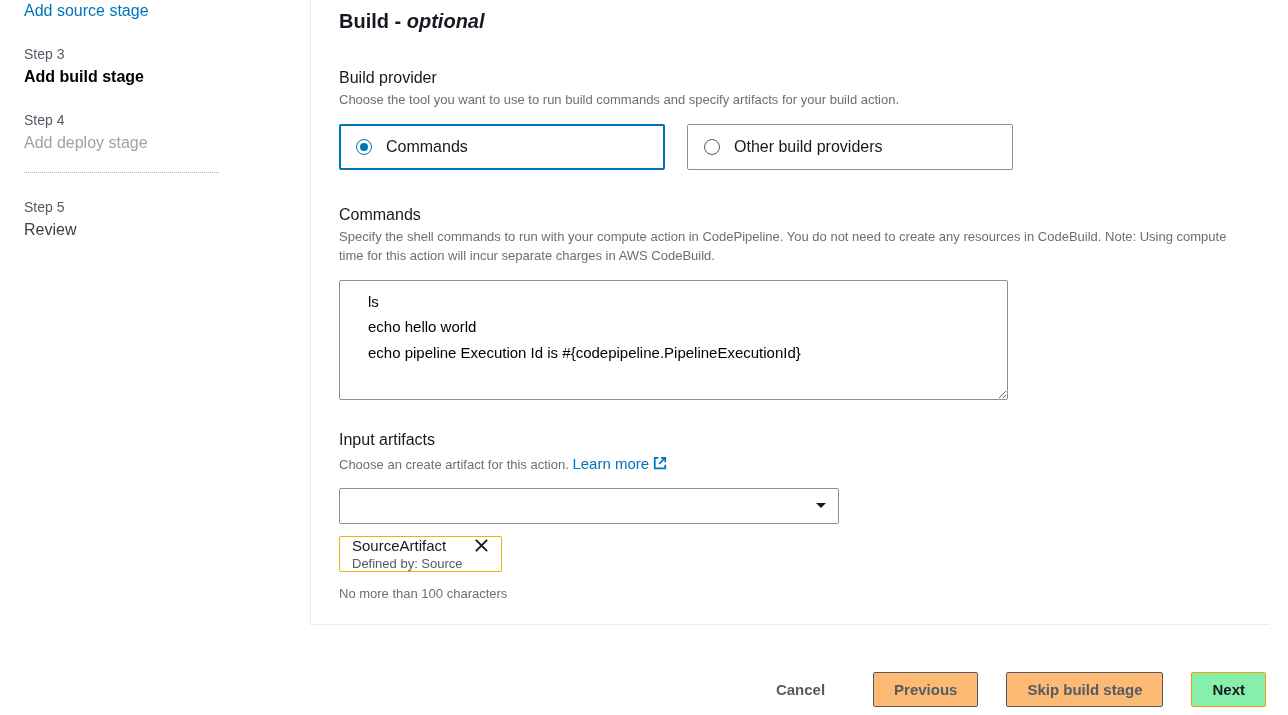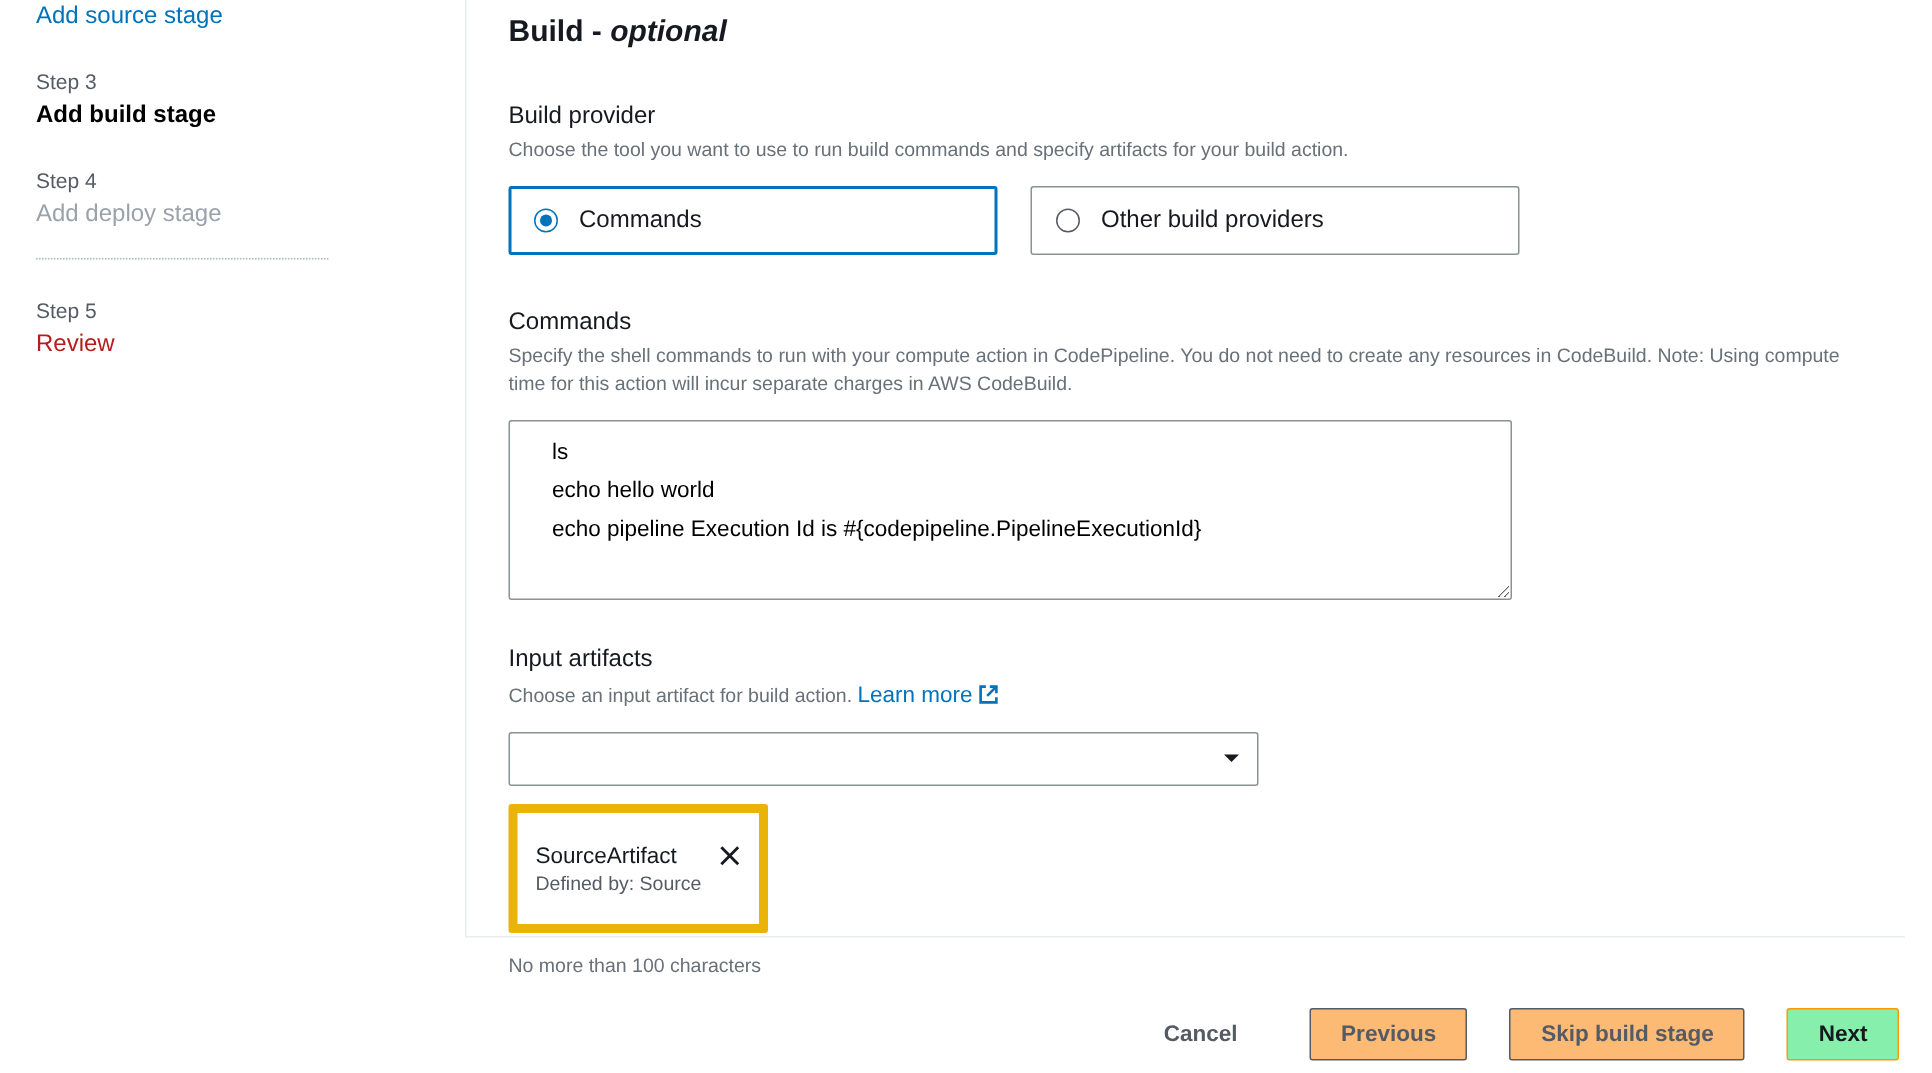--- a/index.html
+++ b/index.html
@@ -34,21 +34,21 @@
     .sidebar-step {
       margin-top: 26px;
     }
     .sidebar-step-num {
       color: #545b64;
       font-size: 14px;
       margin-bottom: 6px;
     }
     .sidebar-step-title {
       font-size: 16px;
-      color: #b91c1c;
+      color: #404040;
     }
     .sidebar-step-title.bold {
       font-weight: 700;
       color: #000;
     }
     .sidebar-step-title.disabled {
       color: #9ba2ab;
     }
     .dotted-sep {
       width: 195px;
@@ -168,23 +168,23 @@
     }
     .select-caret {
       position: absolute;
       right: 12px;
       top: 50%;
       transform: translateY(-50%);
       pointer-events: none;
     }
     .chip {
       display: inline-block;
-      border: 6px solid #eab308;
-      border-radius: 2px;
-      padding: 20px 12px;
+      border: 1px solid #eab308;
+      border-radius: 2px;
+      padding: 0 12px;
       margin-top: 12px;
     }
     .chip-top {
       display: flex;
       align-items: center;
       gap: 28px;
       font-size: 15px;
     }
     .chip-sub {
       font-size: 13px;
@@ -288,21 +288,21 @@
       <div class="field-label">Commands</div>
       <div class="field-help">Specify the shell commands to run with your compute action in CodePipeline. You do not need to create any resources in CodeBuild. Note: Using compute time for this action will incur separate charges in AWS CodeBuild.</div>
       <textarea class="commands-textarea" style="">ls
 echo hello world
 echo pipeline Execution Id is #{codepipeline.PipelineExecutionId}</textarea>
     </div>
 
     <div class="field" style="margin-top:28px;">
       <div class="field-label">Input artifacts</div>
       <div class="field-help">
-        <span>Choose an input artifact for build action. </span><span class="learn-link">
+        <span>Choose an create artifact for this action. </span><span class="learn-link">
             <span>Learn more </span>
             <svg class="ext-icon" viewBox="0 0 16 16">
               <path d="M6 2H2v12h12v-4"></path>
               <path d="M9 2h5v5"></path>
               <path d="M14 2L7 9"></path>
             </svg>
           </span>
       </div>
       <div class="select-wrap">
         <div class="select-box"></div>

